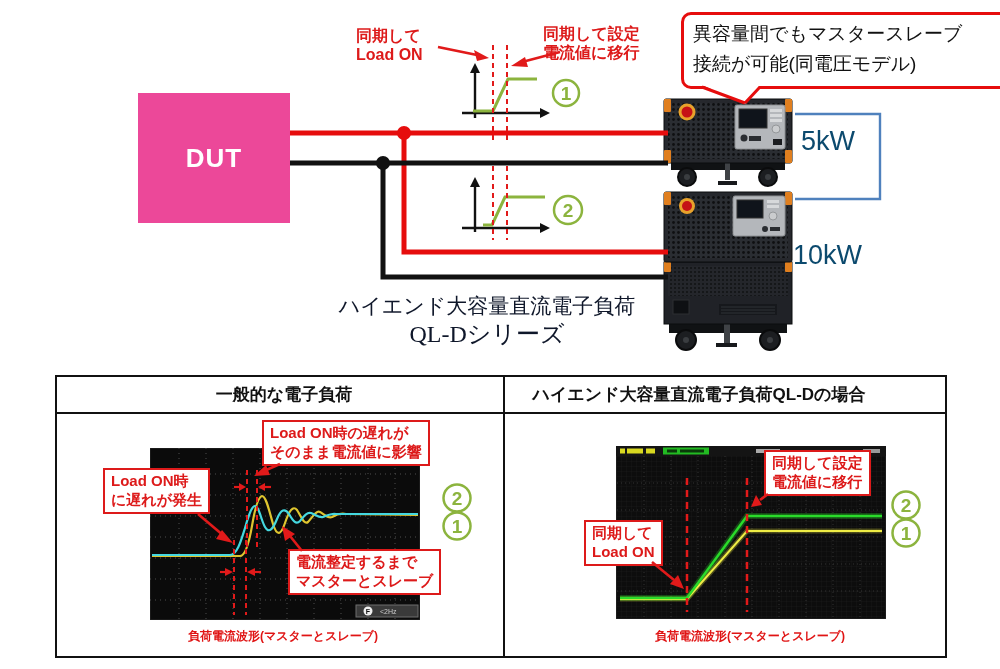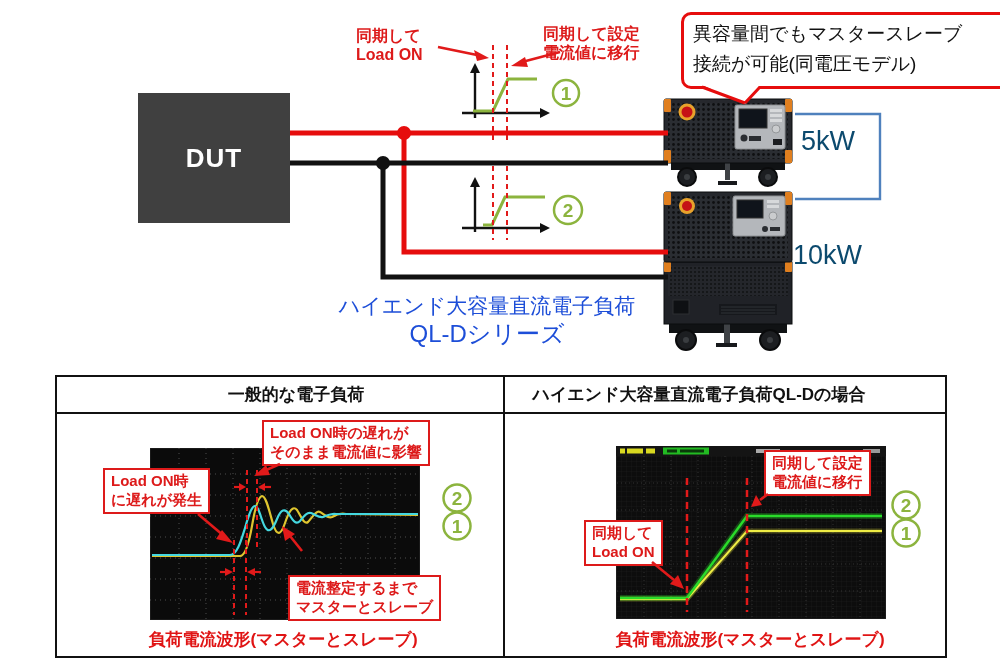--- a/index.html
+++ b/index.html
@@ -1,53 +1,53 @@
 <!DOCTYPE html>
 <html><head>
 <meta charset="utf-8">
 <style>
   html,body{margin:0;padding:0;background:#fff;}
   #app{position:relative;width:1000px;height:669px;background:#ffffff;overflow:hidden;
        font-family:"Liberation Sans","DejaVu Sans",sans-serif;}
   .abs{position:absolute;}
   
-  .dut-box{left:138px;top:93px;width:152px;height:130px;background:#404040;
+  .dut-box{left:138px;top:93px;width:152px;height:130px;background:#ec4899;
            display:flex;align-items:center;justify-content:center;}
   .dut-label{color:#fff;font-size:26px;font-weight:bold;letter-spacing:1px;}
   .red-note{color:#dd1a1a;font-weight:bold;font-size:16px;line-height:1.2;white-space:nowrap;}
   .note-syncload{left:356px;top:26px;}
   .note-synctrans{left:543px;top:24px;}
   .callout-bubble{left:681px;top:12px;width:314px;border:3px solid #e60d0d;border-radius:10px;
                   background:#fff;padding:4px 9px 6px 9px;color:#111;font-size:19px;line-height:1.6;
                   white-space:nowrap;z-index:5;}
   .kw-label{font-size:27px;color:#0c4a6e;white-space:nowrap;}
   .kw-5{left:801px;top:126px;}
   .kw-10{left:793px;top:240px;}
-  .product-title{left:287px;top:293px;width:400px;text-align:center;color:#1d4ed8;line-height:1.25;}
+  .product-title{left:287px;top:293px;width:400px;text-align:center;color:#0f172a;line-height:1.25;font-family:Liberation Serif, serif;}
   .product-title .t1{font-size:21px;}
   .product-title .t2{font-size:24px;}
   
   .tbl{left:55px;top:375px;width:888px;height:279px;border:2px solid #111;background:#fff;}
   .tbl-divider{position:absolute;left:446px;top:0;width:2px;height:100%;background:#111;}
   .tbl-headline{position:absolute;left:0;top:35px;width:100%;height:2px;background:#111;}
   .tbl-header{position:absolute;top:0;height:35px;display:flex;align-items:center;
               justify-content:center;font-size:17px;font-weight:bold;color:#111;white-space:nowrap;}
-  .hdr-left{left:16px;width:446px;border-radius:10px;}
+  .hdr-left{left:4px;width:446px;border-radius:10px;}
   .hdr-right{left:448px;width:388px;}
   .scope{background:#0b0b0b;}
   .scope-left{left:150px;top:448px;width:270px;height:172px;}
   .scope-right{left:616px;top:446px;width:270px;height:173px;}
   .ann-box{border:2px solid #dd1a1a;background:#fff;color:#dd1a1a;font-weight:bold;font-size:15px;
            line-height:1.25;padding:2px 6px;white-space:nowrap;z-index:6;}
   .ann-delay{left:103px;top:468px;}
   .ann-effect{left:262px;top:420px;}
-  .ann-hunting{left:288px;top:575px;}
+  .ann-hunting{left:288px;top:549px;}
   .ann-transition{left:764px;top:450px;}
   .ann-loadon{left:584px;top:520px;}
-  .caption{width:300px;text-align:center;color:#e01414;font-weight:bold;font-size:17px;white-space:nowrap;}
+  .caption{width:300px;text-align:center;color:#e01414;font-weight:bold;font-size:12px;white-space:nowrap;}
   .cap-left{left:133px;top:628px;}
   .cap-right{left:600px;top:628px;}
   .overlay{left:0;top:0;z-index:10;pointer-events:none;}
   svg text{font-family:"Liberation Sans","DejaVu Sans",sans-serif;}
 </style>
 </head>
 <body>
 
 <div id="app">
 

